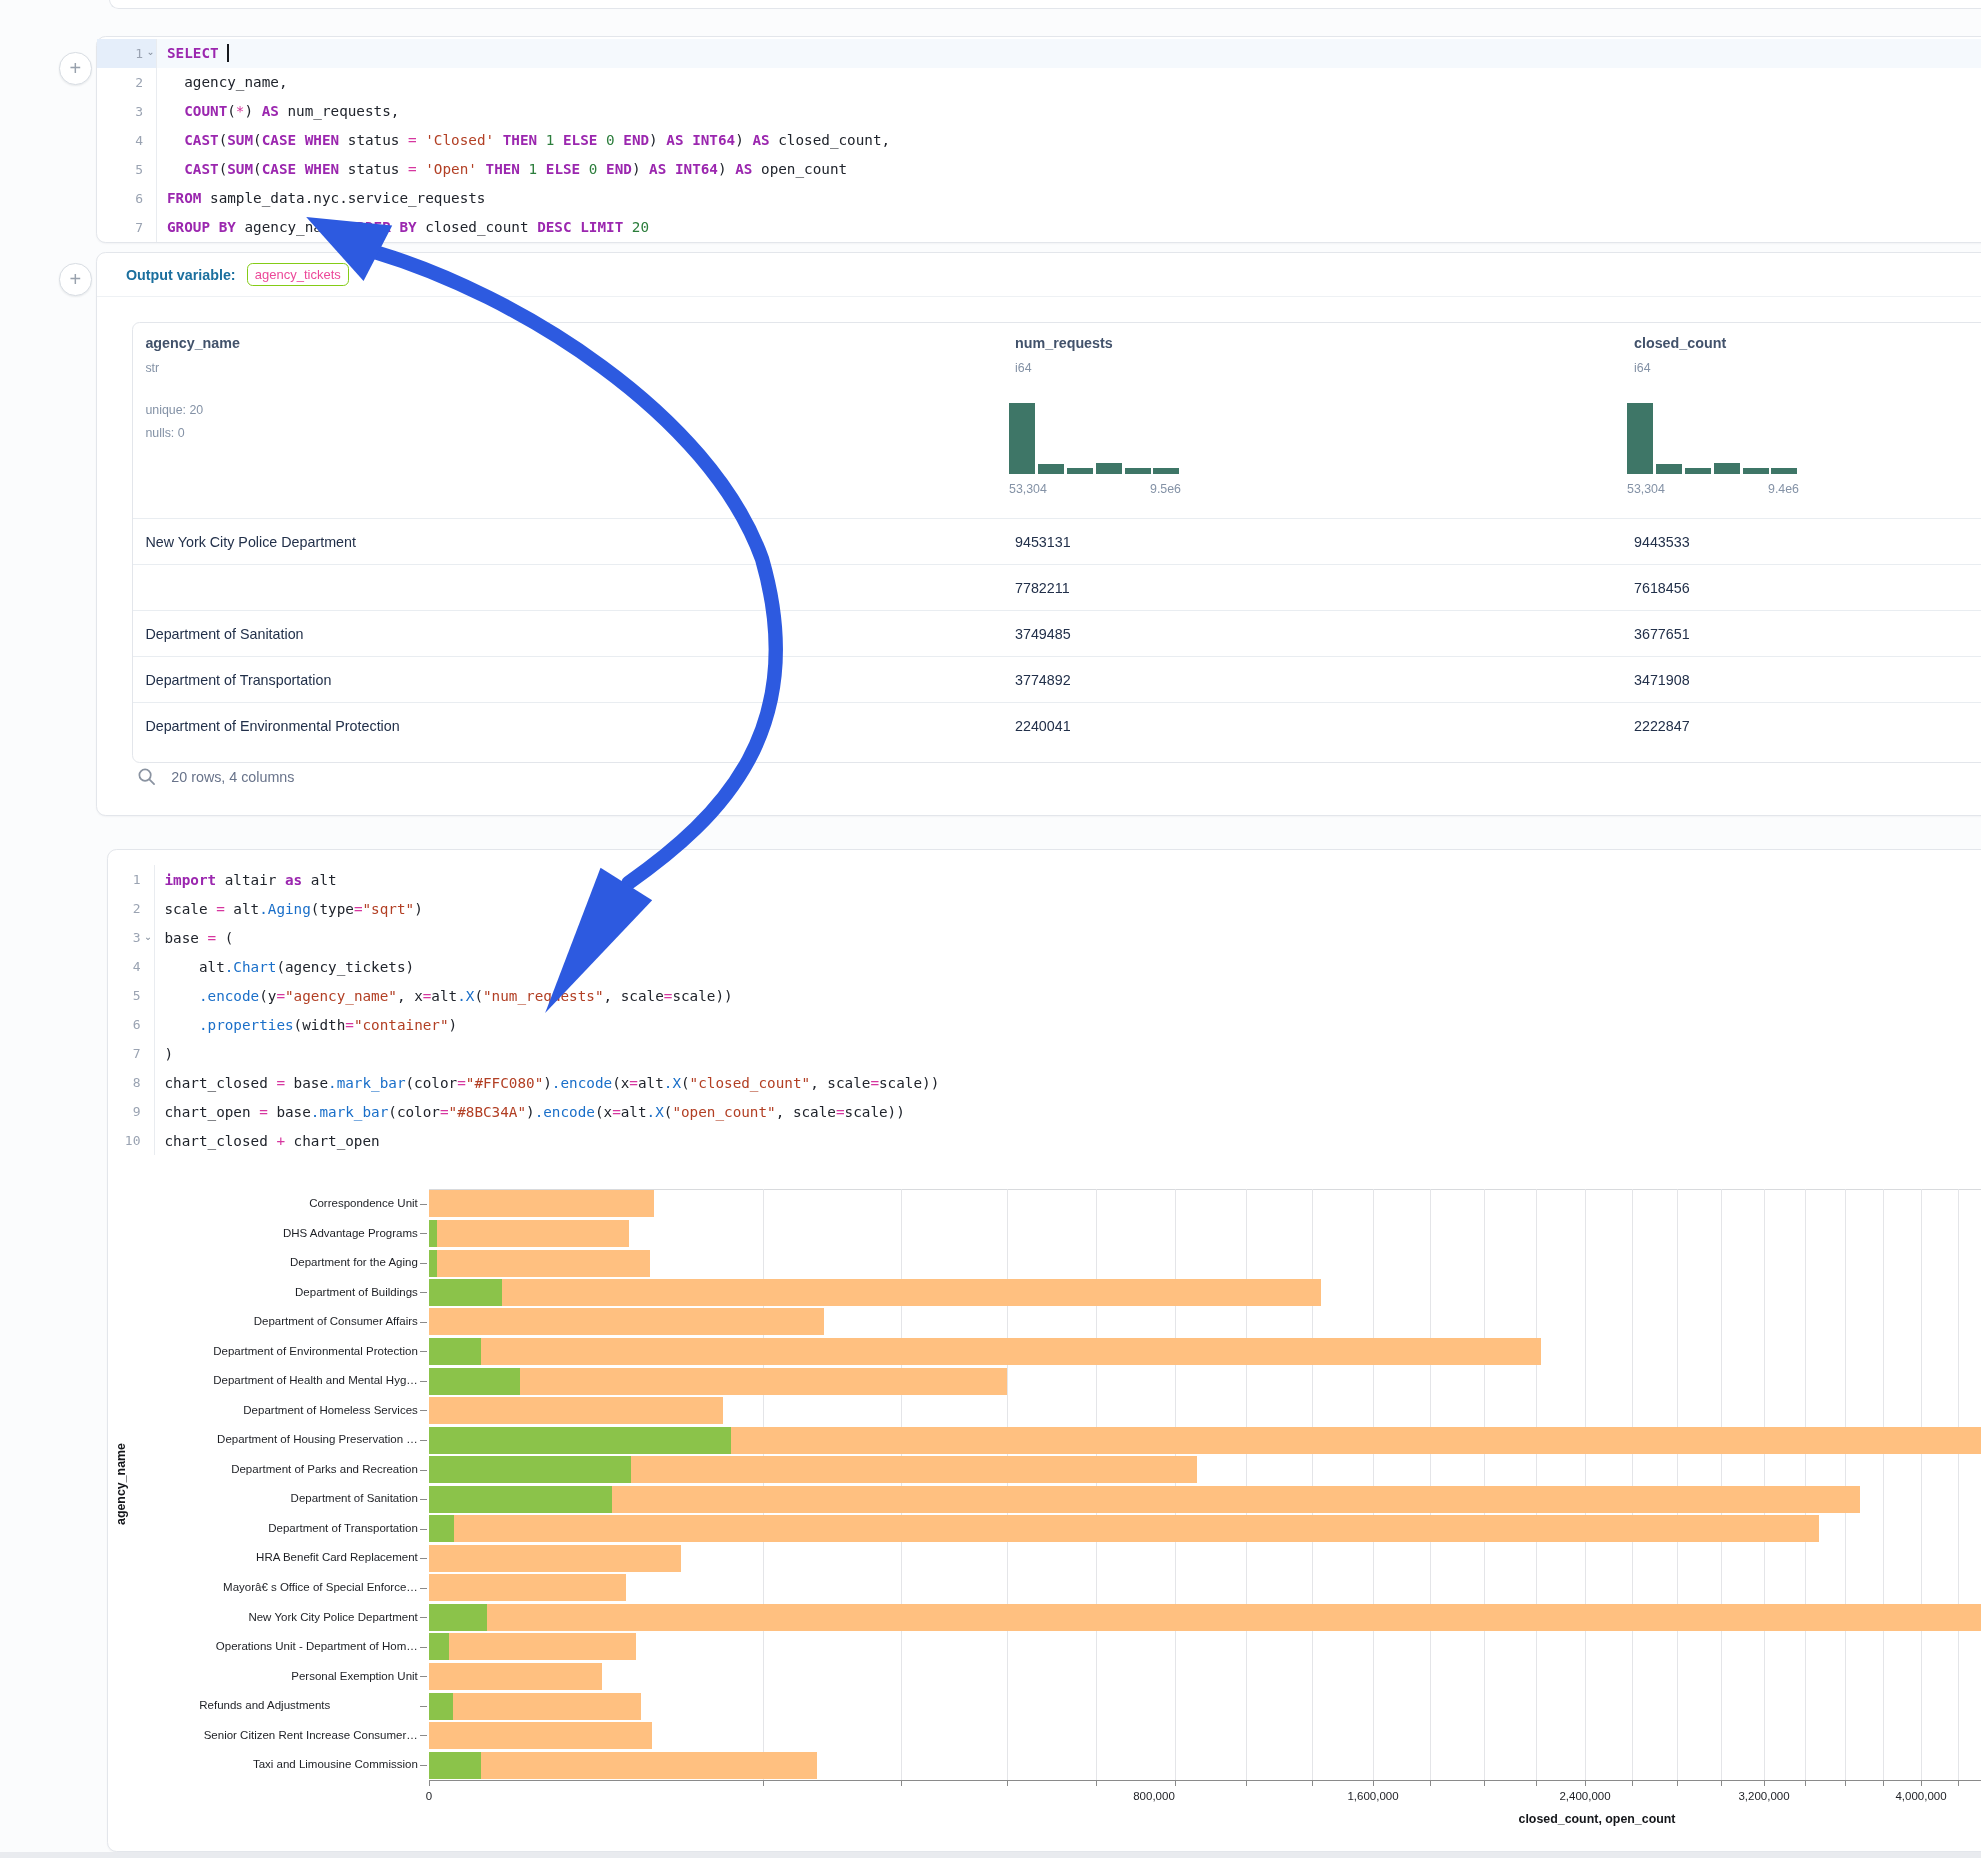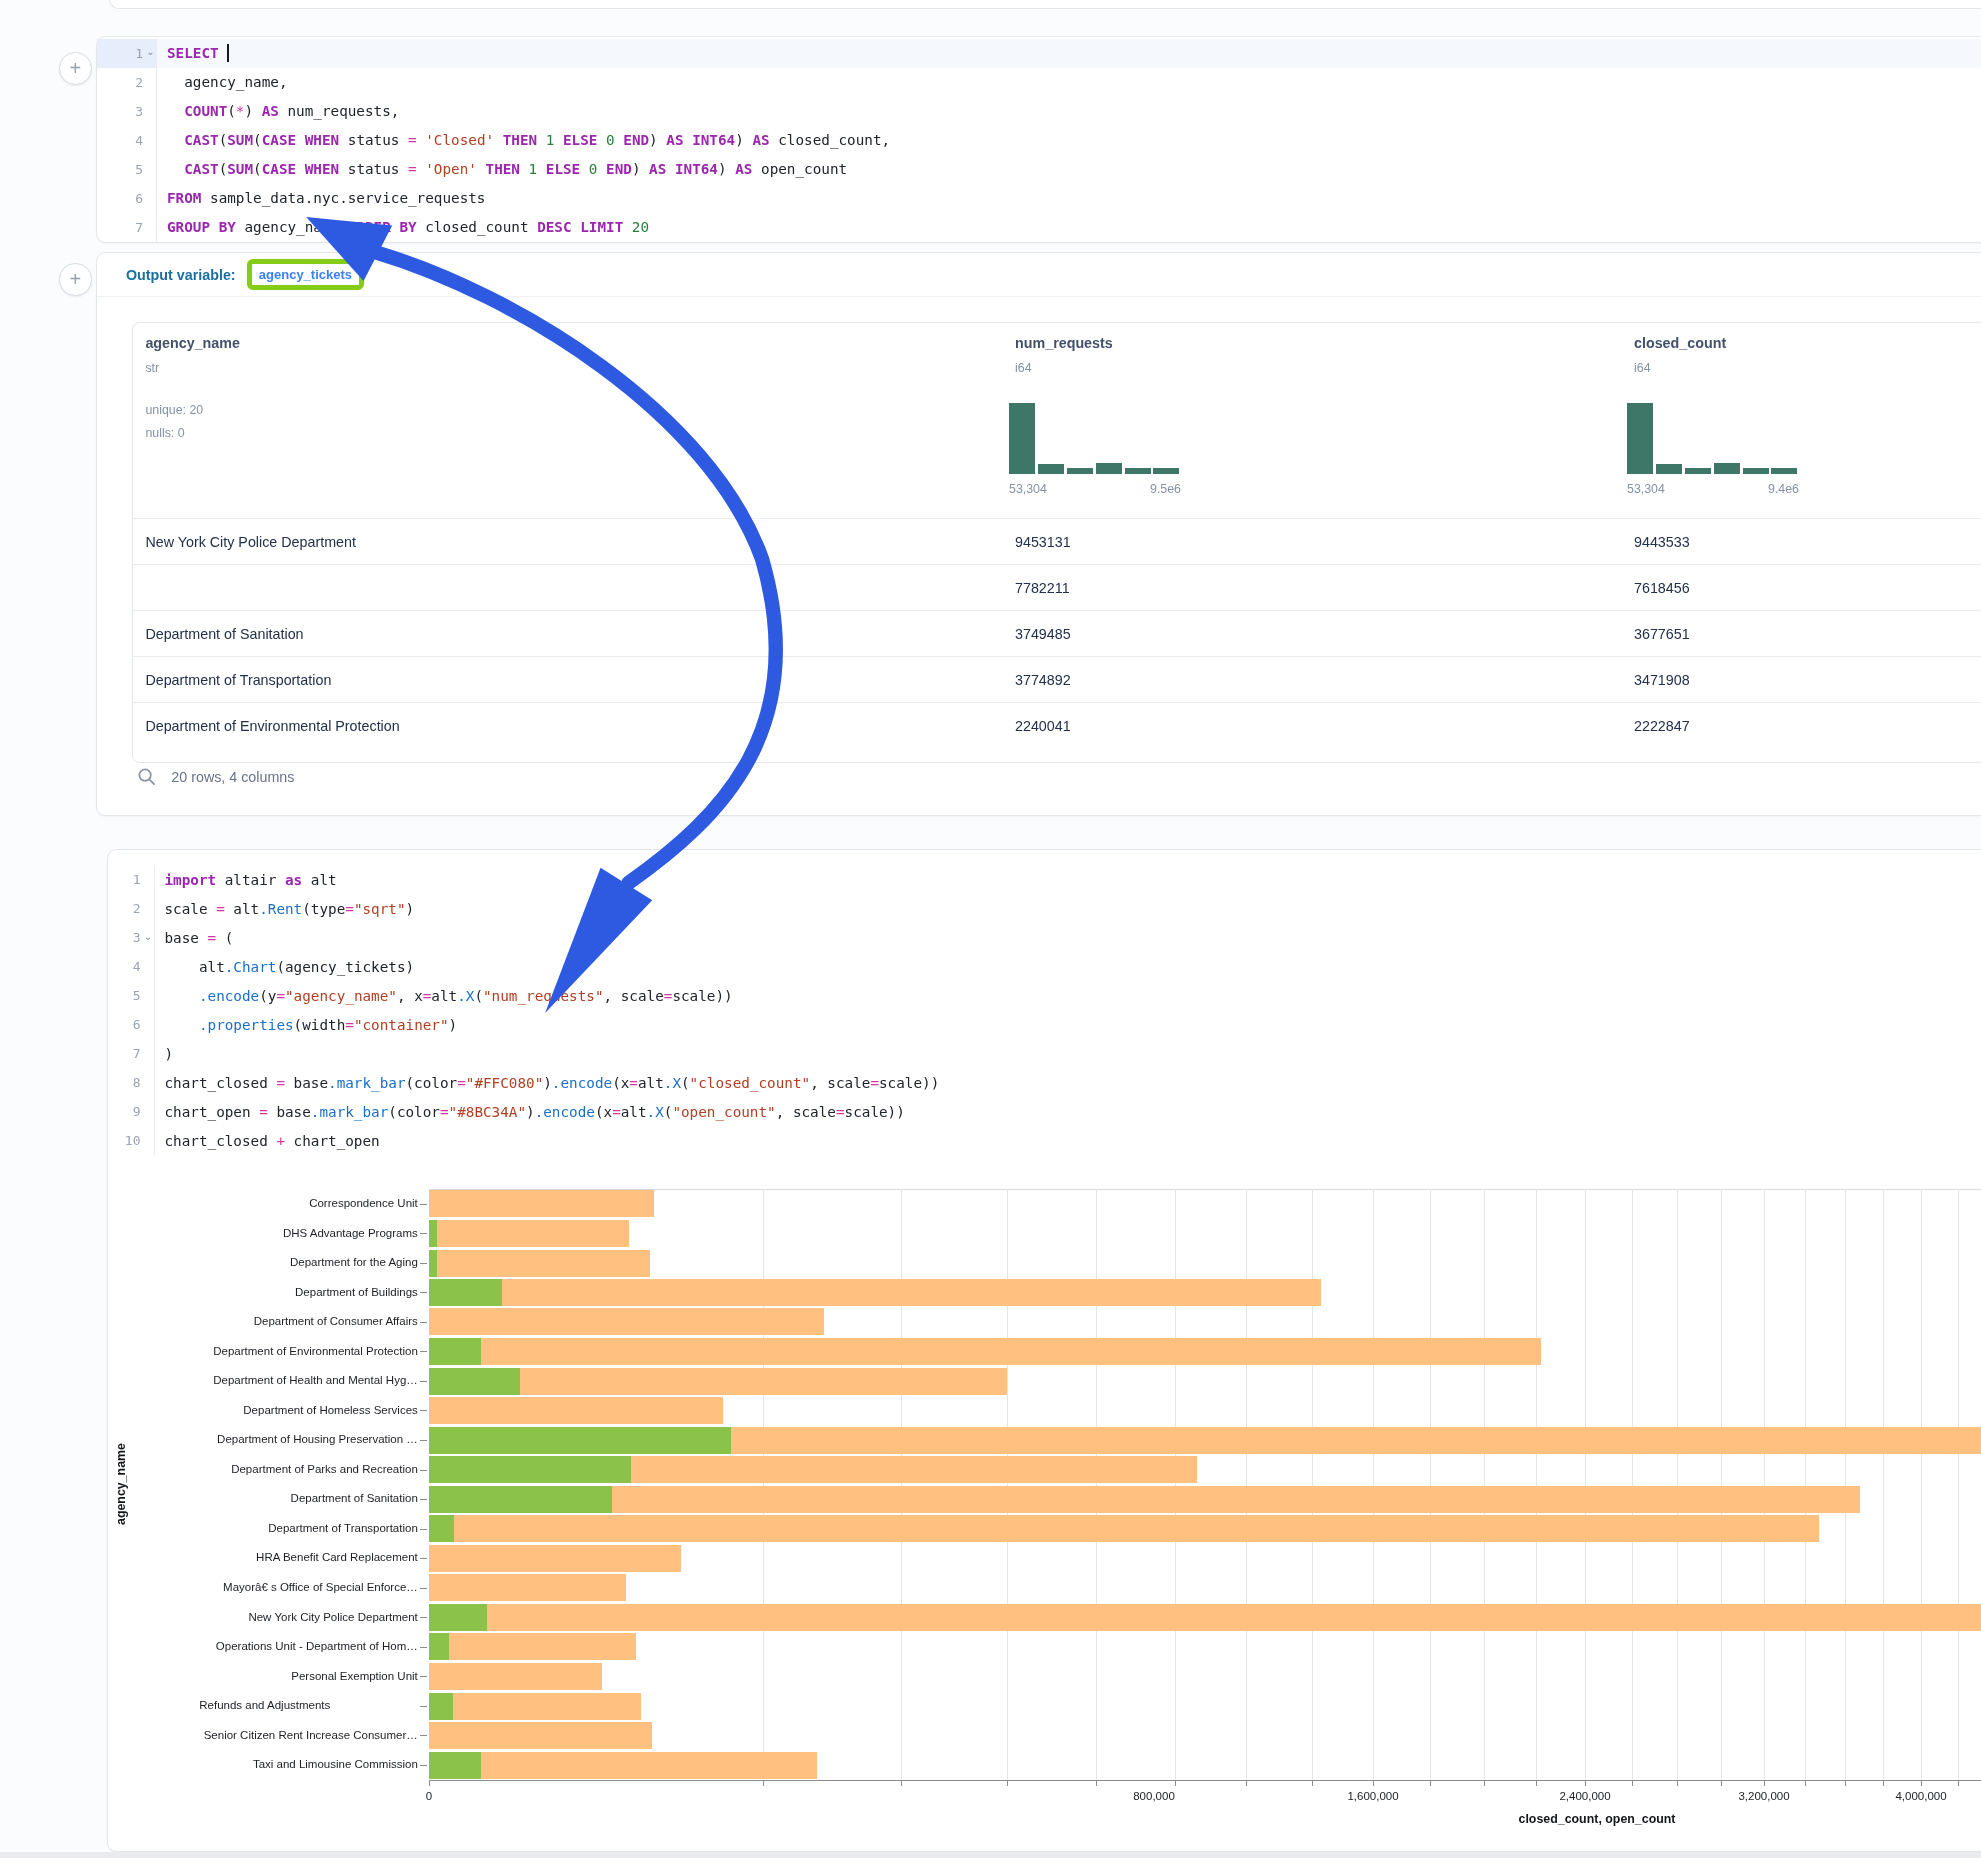--- a/index.html
+++ b/index.html
@@ -30,22 +30,22 @@
   .str{color:#b23f24}
   .num{color:#2b7d3b}
   .op{color:#d6369f}
   .t{color:#20242c}
   .cursor{display:inline-block;width:1.9px;height:18px;background:#15181d;vertical-align:-3.8px}
 
   
   .outvar-row{position:absolute;left:0;top:0;height:44px;width:100%;border-bottom:1px solid #eef1f4;
     display:flex;align-items:center;padding-left:29px;box-sizing:border-box}
   .outvar-label{font-size:14.3px;font-weight:bold;color:#1b6f9e}
-  .outvar-pill{margin-left:11.5px;border:5px solid #84cc16;border-radius:5.7px;padding:2.9px 6.7px;max-width:99px;
-    overflow:hidden;white-space:nowrap;font-size:13px;font-weight:bold;color:#3b82f6;background:#fff}
+  .outvar-pill{margin-left:11.5px;border:1px solid #84cc16;border-radius:5.7px;padding:2.9px 6.7px;max-width:99px;
+    overflow:hidden;white-space:nowrap;font-size:13px;font-weight:normal;color:#ec4899;background:#fff}
   .table-card{position:absolute;left:35px;top:69px;width:1876px;height:439px;border:1px solid #e3e6eb;border-radius:7.6px;background:#fff;overflow:hidden}
   .col-name{position:absolute;font-weight:bold;font-size:14.3px;color:#42526b}
   .col-type{position:absolute;font-size:12.4px;color:#8492a6}
   .col-stat{position:absolute;font-size:12.4px;color:#8492a6}
   .hist{position:absolute;display:flex;align-items:flex-end;gap:2.9px;height:71px}
   .hist .hbar{width:26px;background:#3e7667}
   .hist-labels{position:absolute;display:flex;justify-content:space-between;font-size:12.4px;color:#8492a6;width:172px}
   .trow{position:absolute;left:0;width:100%;height:46px;border-top:1px solid #e9edf1}
   .tcell{position:absolute;top:0;height:46px;display:flex;align-items:center;font-size:14.3px;color:#22304a;white-space:nowrap}
   .tfoot{position:absolute;left:40px;top:514px;display:flex;align-items:center;gap:15.3px;color:#68738a;font-size:14.3px}
@@ -155,21 +155,21 @@
       <circle cx="8.5" cy="8.5" r="6" fill="none" stroke="#8a93a1" stroke-width="1.8"></circle>
       <line x1="13" y1="13" x2="18" y2="18" stroke="#8a93a1" stroke-width="1.8" stroke-linecap="round"></line>
     </svg>
     <span>20 rows, 4 columns</span>
   </div>
 </section>
 
 <section class="card py-cell" style="left:107px;top:849px;width:1900px;height:1001px">
   <div class="code" id="py-code" style="top:15.3px">
       <div class="cl"><div class="gut"><span>1</span></div><div class="ct"><span class="kw">import</span><span class="t"> altair </span><span class="kw">as</span><span class="t"> alt</span></div></div>
-      <div class="cl"><div class="gut"><span>2</span></div><div class="ct"><span class="t">scale </span><span class="op">=</span><span class="t"> alt</span><span class="fn">.Rent</span><span class="t">(type</span><span class="op">=</span><span class="str">"sqrt"</span><span class="t">)</span></div></div>
+      <div class="cl"><div class="gut"><span>2</span></div><div class="ct"><span class="t">scale </span><span class="op">=</span><span class="t"> alt</span><span class="fn">.Aging</span><span class="t">(type</span><span class="op">=</span><span class="str">"sqrt"</span><span class="t">)</span></div></div>
       <div class="cl"><div class="gut"><span>3</span><span class="fold">⌄</span></div><div class="ct"><span class="t">base </span><span class="op">=</span><span class="t"> (</span></div></div>
       <div class="cl"><div class="gut"><span>4</span></div><div class="ct"><span class="t">    alt</span><span class="fn">.Chart</span><span class="t">(agency_tickets)</span></div></div>
       <div class="cl"><div class="gut"><span>5</span></div><div class="ct"><span class="t">    </span><span class="fn">.encode</span><span class="t">(y</span><span class="op">=</span><span class="str">"agency_name"</span><span class="t">, x</span><span class="op">=</span><span class="t">alt</span><span class="fn">.X</span><span class="t">(</span><span class="str">"num_requests"</span><span class="t">, scale</span><span class="op">=</span><span class="t">scale))</span></div></div>
       <div class="cl"><div class="gut"><span>6</span></div><div class="ct"><span class="t">    </span><span class="fn">.properties</span><span class="t">(width</span><span class="op">=</span><span class="str">"container"</span><span class="t">)</span></div></div>
       <div class="cl"><div class="gut"><span>7</span></div><div class="ct"><span class="t">)</span></div></div>
       <div class="cl"><div class="gut"><span>8</span></div><div class="ct"><span class="t">chart_closed </span><span class="op">=</span><span class="t"> base</span><span class="fn">.mark_bar</span><span class="t">(color</span><span class="op">=</span><span class="str">"#FFC080"</span><span class="t">)</span><span class="fn">.encode</span><span class="t">(x</span><span class="op">=</span><span class="t">alt</span><span class="fn">.X</span><span class="t">(</span><span class="str">"closed_count"</span><span class="t">, scale</span><span class="op">=</span><span class="t">scale))</span></div></div>
       <div class="cl"><div class="gut"><span>9</span></div><div class="ct"><span class="t">chart_open </span><span class="op">=</span><span class="t"> base</span><span class="fn">.mark_bar</span><span class="t">(color</span><span class="op">=</span><span class="str">"#8BC34A"</span><span class="t">)</span><span class="fn">.encode</span><span class="t">(x</span><span class="op">=</span><span class="t">alt</span><span class="fn">.X</span><span class="t">(</span><span class="str">"open_count"</span><span class="t">, scale</span><span class="op">=</span><span class="t">scale))</span></div></div>
       <div class="cl"><div class="gut"><span>10</span></div><div class="ct"><span class="t">chart_closed </span><span class="op">+</span><span class="t"> chart_open</span></div></div>
     </div>
   <div id="chart">

